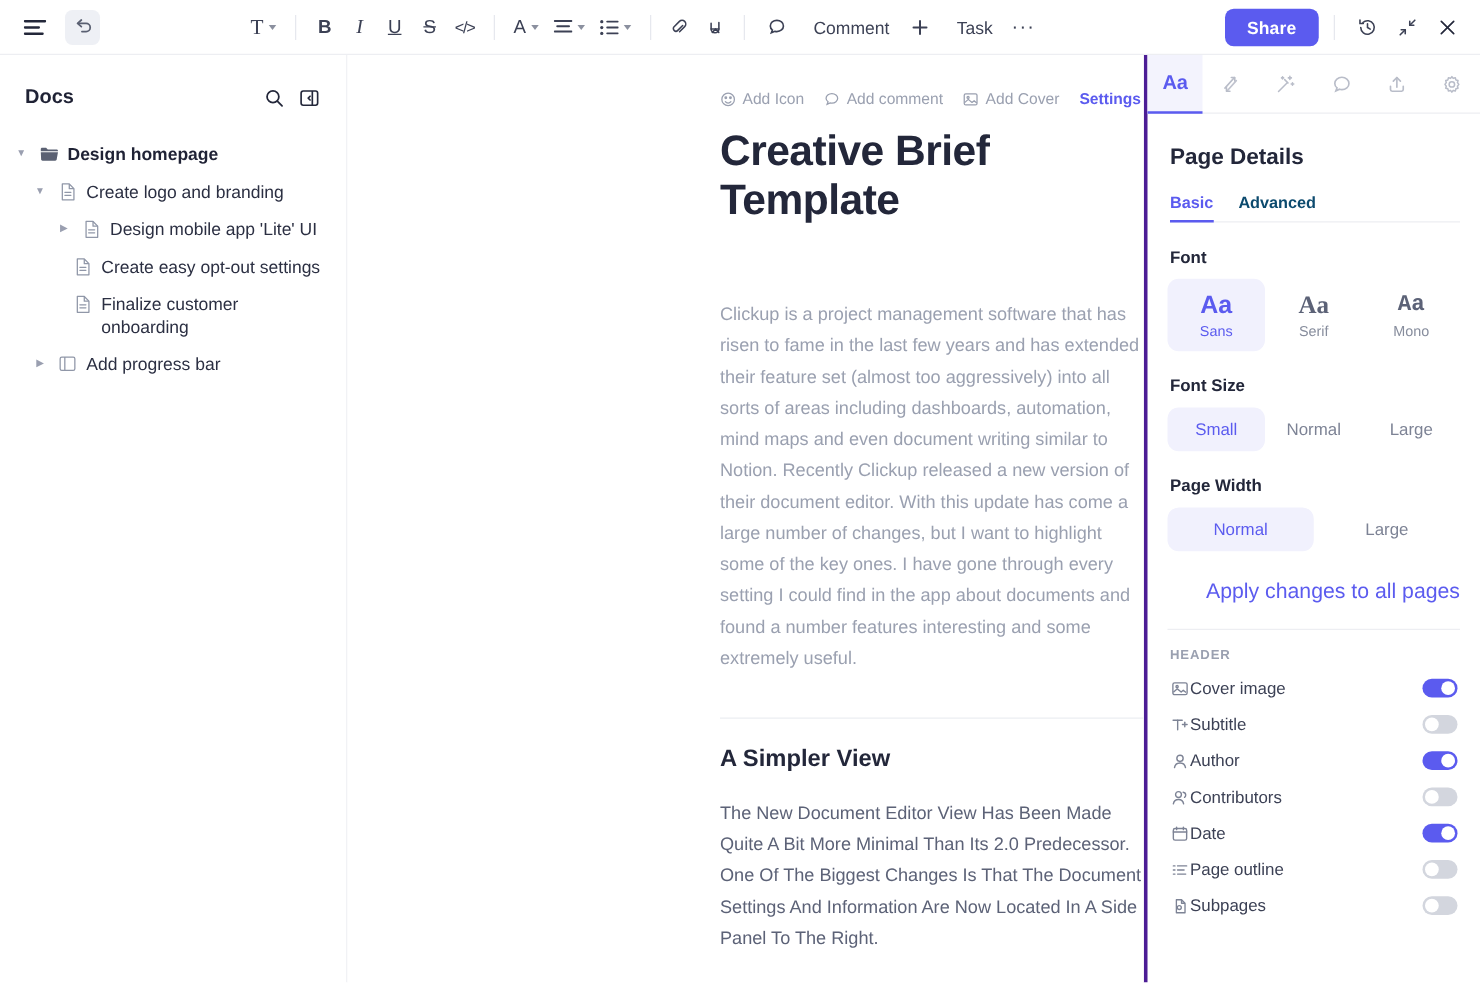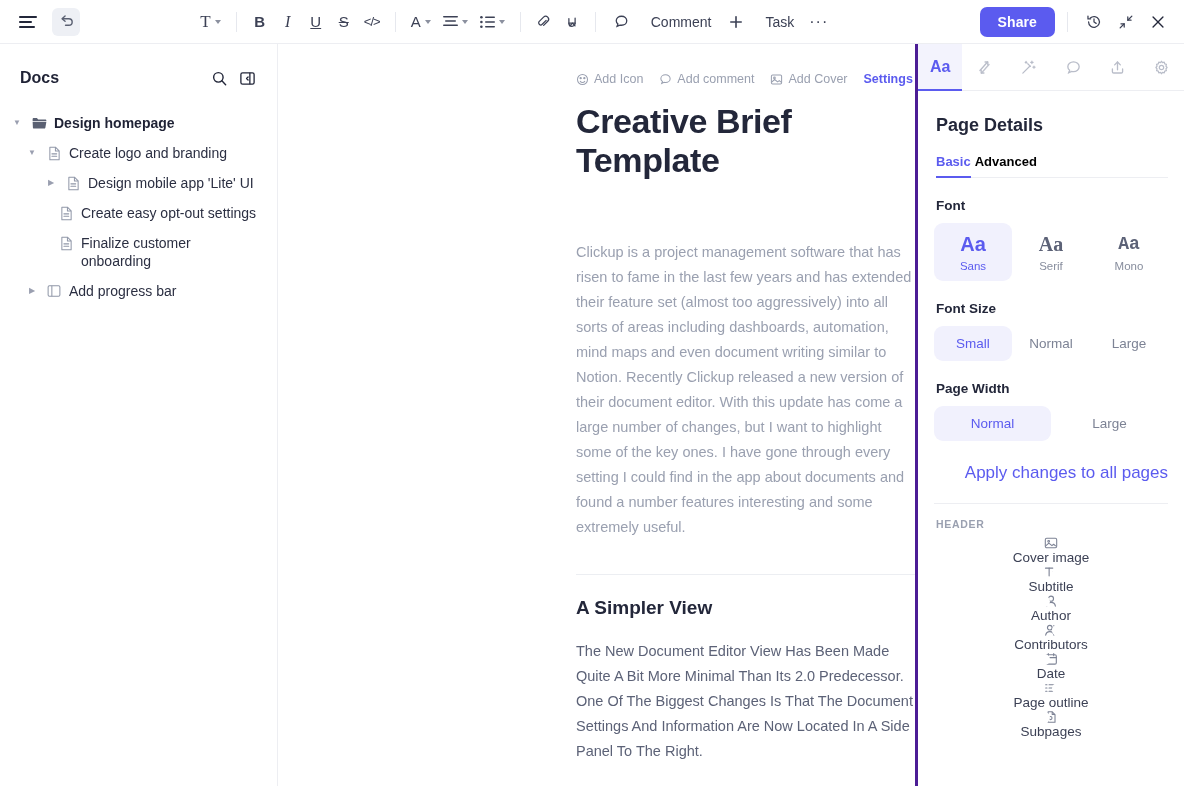--- a/index.html
+++ b/index.html
@@ -121,23 +121,23 @@
     cursor: pointer; color: #b9bdc9; position: relative;
   }
   .ptab.active { background: #f3f3fd; color: #5b5bef; }
   .ptab.active::after {
     content: ""; position: absolute; left: 0; right: 0; bottom: -1px;
     height: 2.5px; background: #5b5bef;
   }
   .ptab .aa { font-size: 16px; font-weight: 700; }
   .panel-body { flex: 1; overflow: hidden; padding: 0 16px; }
   .panel-h { font-size: 18px; font-weight: 700; color: #23273a; margin: 24px 0 0 2px; }
-  .subtabs { display: flex; gap: 4px; margin: 18px 0 0 2px; border-bottom: 1px solid #edeef2; text-align: right; }
+  .subtabs { display: flex; gap: 20px; margin: 18px 0 0 2px; border-bottom: 1px solid #edeef2; text-align: right; }
   .stab {
-    font-size: 13px; color: #000000; padding-bottom: 8px; cursor: pointer;
+    font-size: 13px; color: #0c4a6e; padding-bottom: 8px; cursor: pointer;
     position: relative; font-weight: 600;
   }
   .stab.active { color: #5b5bef; }
   .stab.active::after {
     content: ""; position: absolute; left: 0; right: 0; bottom: -1px; height: 2px; background: #5b5bef;
   }
   .sect-label { font-size: 13.5px; font-weight: 700; color: #23273a; margin: 20px 0 10px 2px; }
   .font-opts { display: flex; }
   .font-opt {
     flex: 1; border-radius: 9px; padding: 9px 0 9px; text-align: center; cursor: pointer;
@@ -159,21 +159,20 @@
     margin-top: 22px; cursor: pointer;
   }
   .panel-sep { height: 1px; background: #edeef2; margin: 20px 0 0; }
   .grp-label {
     font-size: 10.5px; font-weight: 700; color: #9aa0b0; letter-spacing: .7px;
     margin: 14px 0 6px 2px;
   }
   .tog-row {
     display: flex; align-items: center; gap: 0; height: 29px; padding: 0 2px;
     cursor: pointer;
-    flex-direction: column;
   }
   .tog-ico { width: 16px; min-width: 16px; display: flex; align-items: center; justify-content: center; color: #7d8395; }
   .tog-lbl { flex: 1; font-size: 13.5px; color: #3c4155; }
   .switch {
     width: 28px; min-width: 28px; height: 15px; border-radius: 8px;
     background: #d3d6de; position: relative; transition: none;
   }
   .switch.on { background: #5b5bef; }
   .switch .knob {
     position: absolute; top: 2px; left: 2px; width: 11px; height: 11px;

